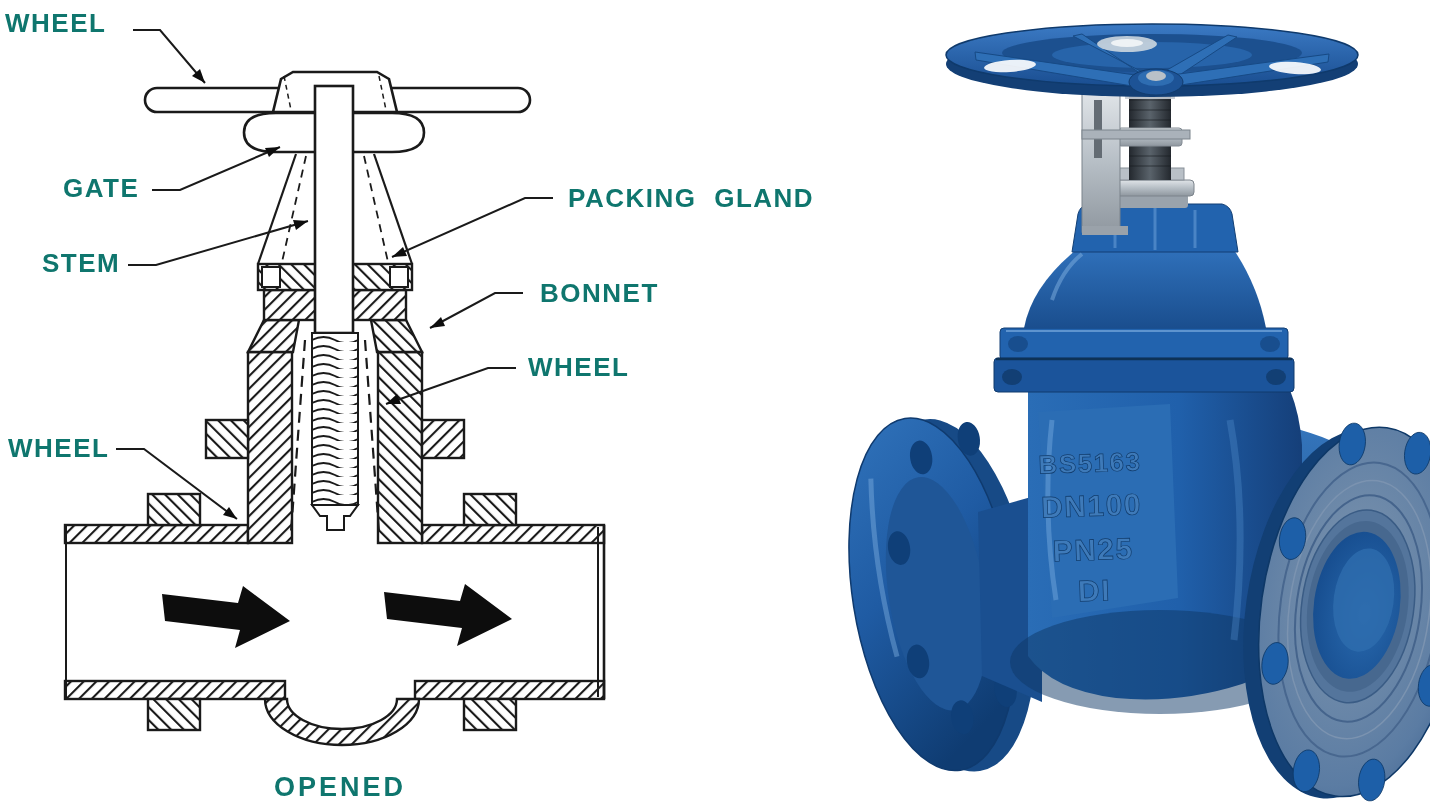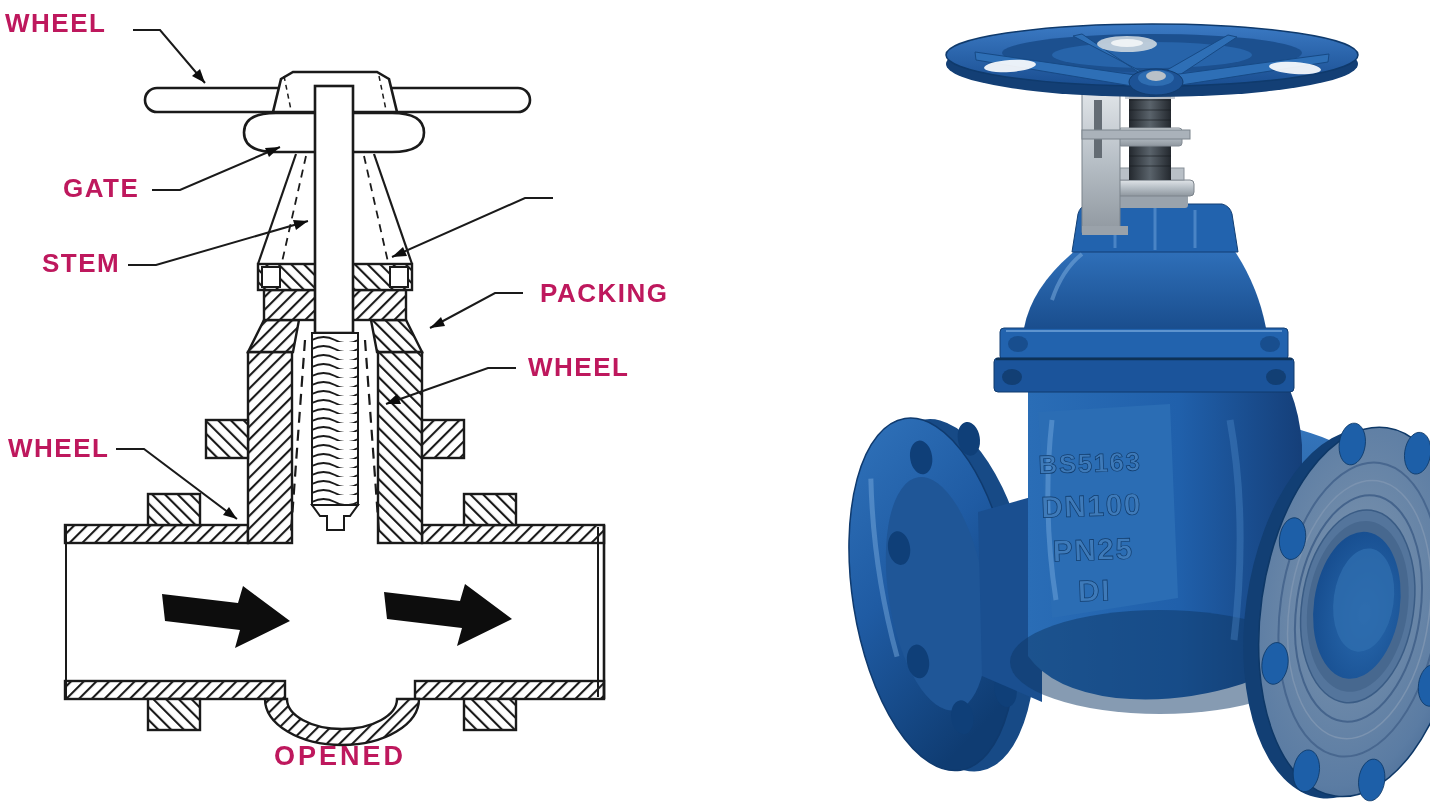--- a/index.html
+++ b/index.html
@@ -1,21 +1,21 @@
 <!DOCTYPE html>
 <html><head>
 <meta charset="utf-8">
 <style>
   html,body{margin:0;padding:0;background:#ffffff;}
   .stage{position:relative;width:1430px;height:810px;background:#ffffff;display:flex;overflow:hidden;
          font-family:"Liberation Sans",sans-serif;}
   .diagram-panel{position:relative;width:830px;height:810px;flex:0 0 auto;}
   .photo-panel{position:relative;width:600px;height:810px;flex:0 0 auto;}
   .diagram-panel svg,.photo-panel svg{position:absolute;left:0;top:0;}
-  .dlabel{position:absolute;font-weight:bold;font-size:26px;line-height:1;color:#be185d;
+  .dlabel{position:absolute;font-weight:bold;font-size:26px;line-height:1;color:#0f766e;
           letter-spacing:1.5px;white-space:nowrap;word-spacing:9px;
           font-family:"Liberation Sans",sans-serif;}
   .dlabel.caption{font-size:27px;letter-spacing:3px;}
   .cast-text{font-family:"Liberation Sans",sans-serif;font-weight:bold;letter-spacing:1.5px;}
 </style>
 </head>
 <body>
 
 <div class="stage">
 
@@ -107,24 +107,25 @@
           <polygon points="386,404 397,394 401,404" fill="#0d0d0d" stroke="none"></polygon>
           <path d="M116,449 H144 L237,519"></path>
           <polygon points="237,519 223,515 229,507" fill="#0d0d0d" stroke="none"></polygon>
         </g>
       </g>
     </svg>
 
     <div class="dlabel" style="left:5px;top:10px">WHEEL</div>
     <div class="dlabel" style="left:63px;top:175px">GATE</div>
     <div class="dlabel" style="left:42px;top:250px">STEM</div>
-    <div class="dlabel" style="left:540px;top:280px">PACKING</div>
+    <div class="dlabel" style="left:568px;top:185px">PACKING GLAND</div>
+    <div class="dlabel" style="left:540px;top:280px">BONNET</div>
     <div class="dlabel" style="left:528px;top:354px">WHEEL</div>
     <div class="dlabel" style="left:8px;top:435px">WHEEL</div>
-    <div class="dlabel caption" style="left:274px;top:743px">OPENED</div>
+    <div class="dlabel caption" style="left:274px;top:774px">OPENED</div>
   </section>
 
   <section class="photo-panel">
     <svg width="600" height="810" viewBox="0 0 600 810">
       <defs>
         <linearGradient id="gLF" x1="0" y1="0" x2="0.35" y2="1">
           <stop offset="0" stop-color="#3174bc"></stop>
             <stop offset="0.5" stop-color="#1f5ba3"></stop>
             <stop offset="1" stop-color="#0f3c72"></stop>
         </linearGradient>

